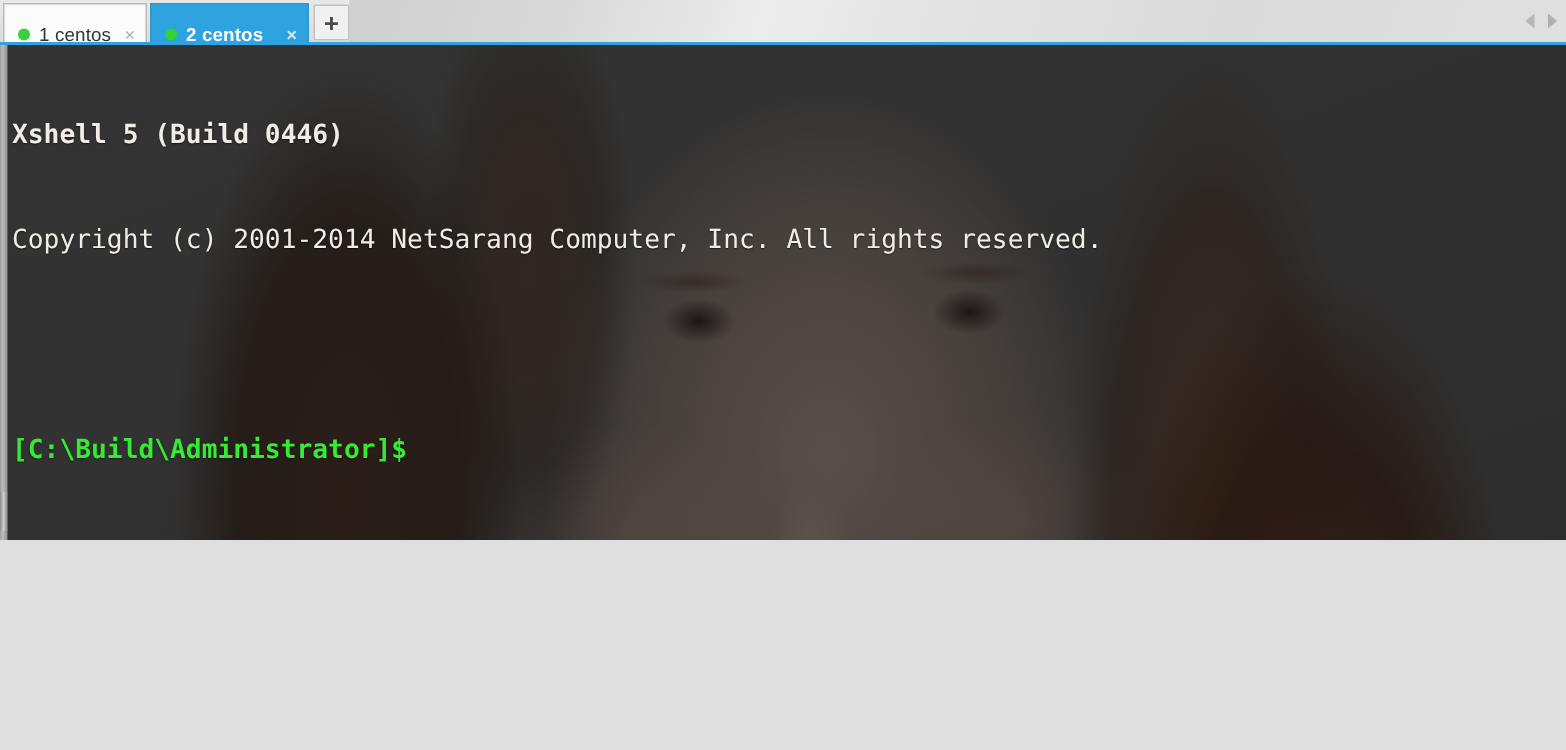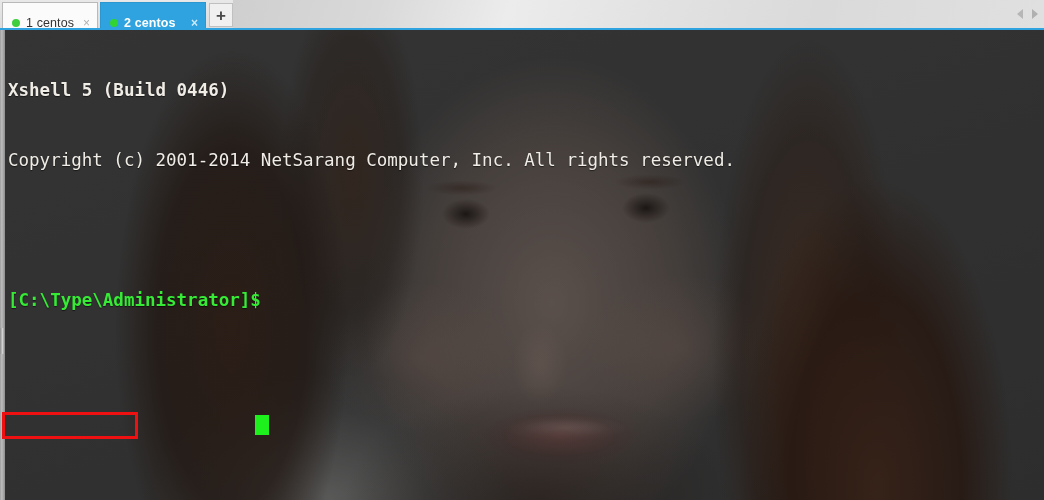--- a/index.html
+++ b/index.html
@@ -128,21 +128,21 @@
   }
   .navarrow.left  { border-right: 6px solid #b6b6b6; }
   .navarrow.right { border-left: 6px solid #b0b0b0; }
 
   
   #term-wrap {
     position: absolute;
     left: 0;
     top: 28px;
     width: 1044px;
-    height: 472px;
+    height: 332px;
     overflow: hidden;
   }
   #term-top-rule {
     position: absolute;
     left: 0; top: 0;
     width: 1044px;
     height: 2px;
     background: #2ea3e0;
     z-index: 6;
   }
@@ -278,21 +278,21 @@
 
   <div id="term-wrap">
     <div id="term-top-rule"></div>
     <div id="wallpaper"></div>
     <div id="wall-dim"></div>
 
     <div id="term">
       <div class="l white b">Xshell 5 (Build 0446)</div>
       <div class="l white">Copyright (c) 2001-2014 NetSarang Computer, Inc. All rights reserved.</div>
       <div class="l white"></div>
-      <div class="l green">[C:\Type\Administrator]$</div>
+      <div class="l green">[C:\Build\Administrator]$</div>
       <div class="l white"></div>
       
       
       
       
       
       
       
       
       

